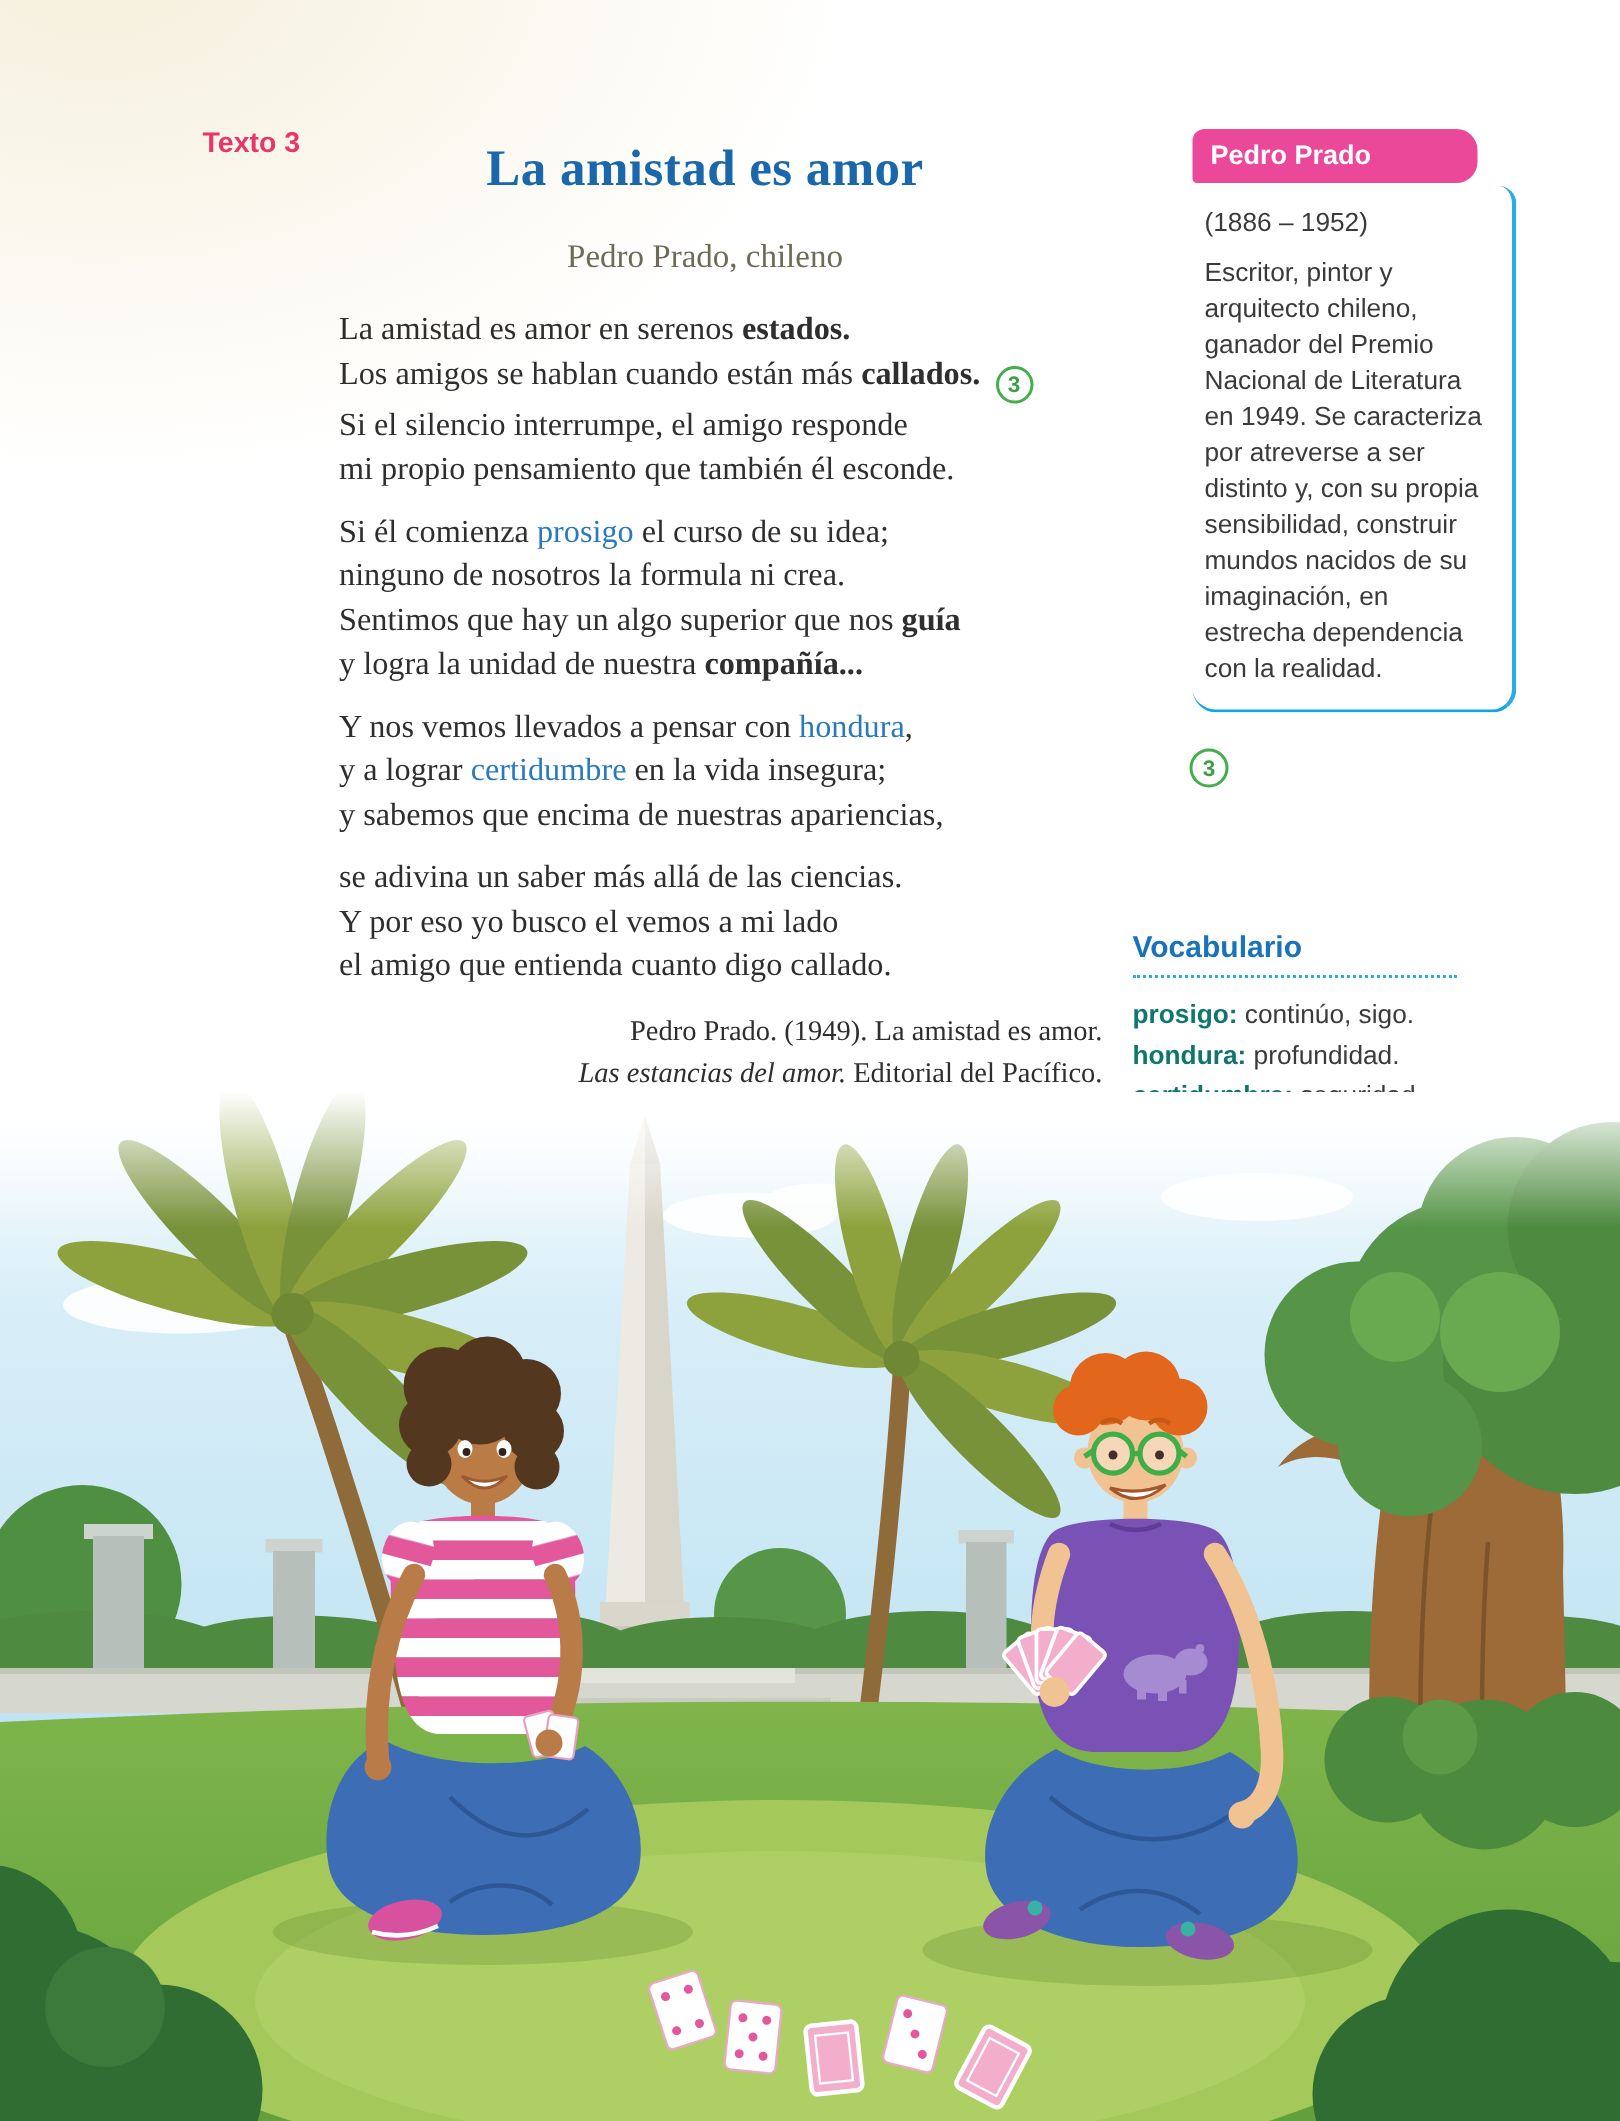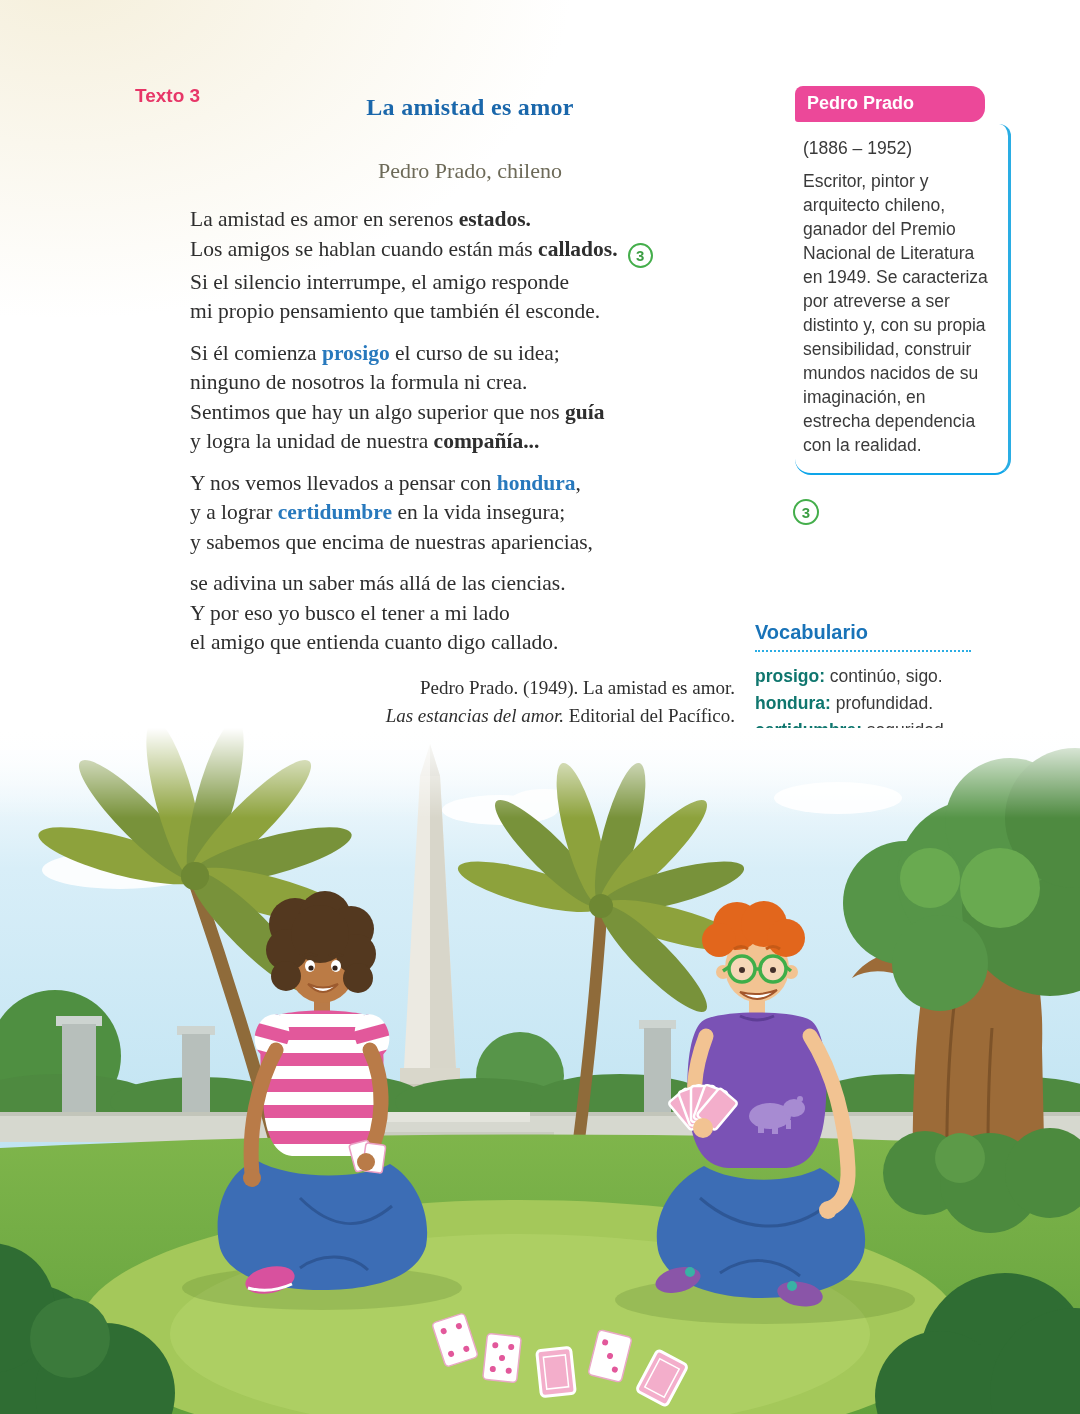--- a/index.html
+++ b/index.html
@@ -4,30 +4,30 @@
 <style>
   * { margin:0; padding:0; box-sizing:border-box; }
   html,body { width:1080px; height:1414px; }
   body { position:relative; background:#fff; font-family:"Liberation Sans",sans-serif; overflow:hidden; }
   .page-bg { position:absolute; inset:0;
     background: radial-gradient(820px 560px at 6% -2%, #f5efdb 0%, rgba(255,255,255,0) 62%), #ffffff; }
 
   .texto-label { position:absolute; left:135px; top:85px; font-size:19px; font-weight:700; color:#e73667; }
 
   .poem-title { position:absolute; left:170px; top:94px; width:600px; text-align:center;
-    font-family:"Liberation Serif",serif; font-weight:700; font-size:24px; color:#1a67ab; letter-spacing:.3px; }
+    font-family:"Liberation Serif",serif; font-weight:700; font-size:34px; color:#1a67ab; letter-spacing:.3px; }
   .poem-byline { position:absolute; left:170px; top:158px; width:600px; text-align:center;
     font-family:"Liberation Serif",serif; font-size:22px; color:#6d6a58; }
 
   .poem { position:absolute; left:190px; top:205px; width:590px;
     font-family:"Liberation Serif",serif; font-size:21.5px; color:#2e2e2e; }
   .stanza { margin-bottom:12px; }
-  .poem-line { line-height:29.5px; white-space:nowrap; }
+  .poem-line { line-height:29.5px; white-space:nowrap;margin-left:36px; }
   .seg-bold { font-weight:700; }
-  .seg-blue { font-weight:700; color:#2879bd; }
+  .seg-blue { font-weight:400; color:#2879bd; }
   .marker-circle { display:inline-flex; align-items:center; justify-content:center;
     width:25px; height:25px; border:2.5px solid #44ae4b; border-radius:50%;
     color:#3d9e44; font-family:"Liberation Sans",sans-serif; font-size:15px; font-weight:700;
     margin-left:10px; vertical-align:-5px; background:#fff; }
 
   .citation { position:absolute; left:190px; top:674px; width:545px; text-align:right;
     font-family:"Liberation Serif",serif; font-size:19px; line-height:28px; color:#2e2e2e; }
   .citation .italic { font-style:italic; }
 
   .author-box { position:absolute; left:795px; top:86px; width:216px; }
@@ -79,21 +79,21 @@
       <div class="poem-line"><span>Sentimos que hay un algo superior que nos </span><span class="seg-bold">guía</span></div>
       <div class="poem-line"><span>y logra la unidad de nuestra </span><span class="seg-bold">compañía...</span></div>
     </div>
     <div class="stanza">
       <div class="poem-line"><span>Y nos vemos llevados a pensar con </span><span class="seg-blue">hondura</span><span>,</span></div>
       <div class="poem-line"><span>y a lograr </span><span class="seg-blue">certidumbre</span><span> en la vida insegura;</span></div>
       <div class="poem-line"><span>y sabemos que encima de nuestras apariencias,</span></div>
     </div>
     <div class="stanza">
       <div class="poem-line"><span>se adivina un saber más allá de las ciencias.</span></div>
-      <div class="poem-line"><span>Y por eso yo busco el tener a mi lado</span></div>
+      <div class="poem-line"><span>Y por eso yo busco el vemos a mi lado</span></div>
       <div class="poem-line"><span>el amigo que entienda cuanto digo callado.</span></div>
     </div>
   </div>
 
 <div class="citation">
   <div>Pedro Prado. (1949). La amistad es amor.</div>
   <div><span class="italic">Las estancias del amor.</span><span> Editorial del Pacífico.</span></div>
 </div>
 
 <div class="author-box">

